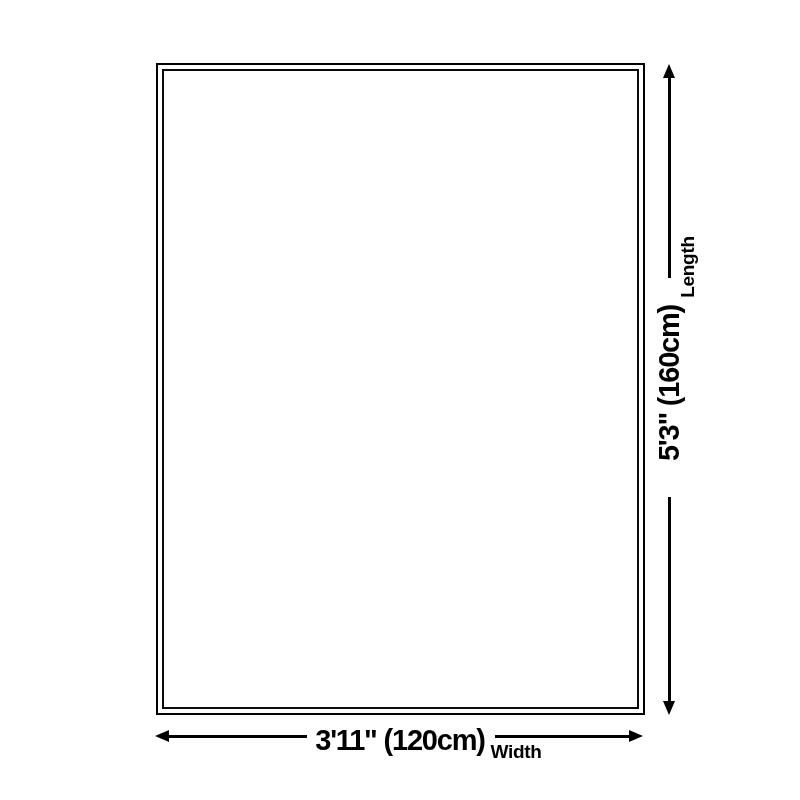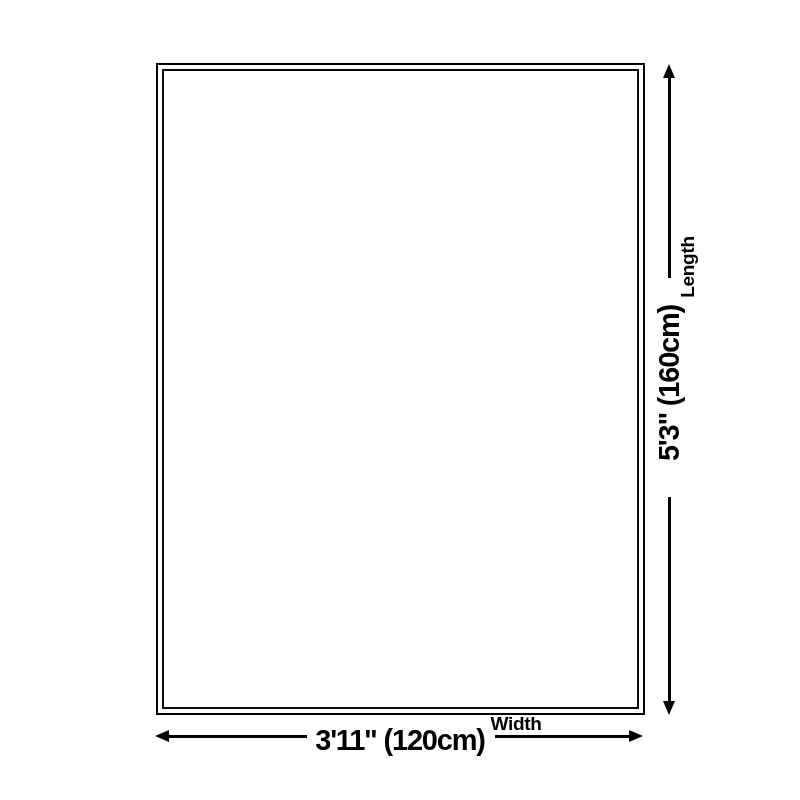--- a/index.html
+++ b/index.html
@@ -97,21 +97,21 @@
     letter-spacing: -0.3px;
     white-space: nowrap;
     transform: translate(-50%, -50%);
   }
   .rot {
     transform: translate(-50%, -50%) rotate(-90deg);
   }
   .length-value { left: 669px; top: 383px; }
   .length-label { left: 688px; top: 267px; }
   .width-value  { left: 400px; top: 740px; }
-  .width-label  { left: 516px; top: 724px; text-align: center; }
+  .width-label  { left: 516px; top: 752px; text-align: center; }
 </style>
 </head>
 <body>
 
 <div class="canvas">
 
   <div class="rug">
     <div class="rug-inner"></div>
   </div>
 

